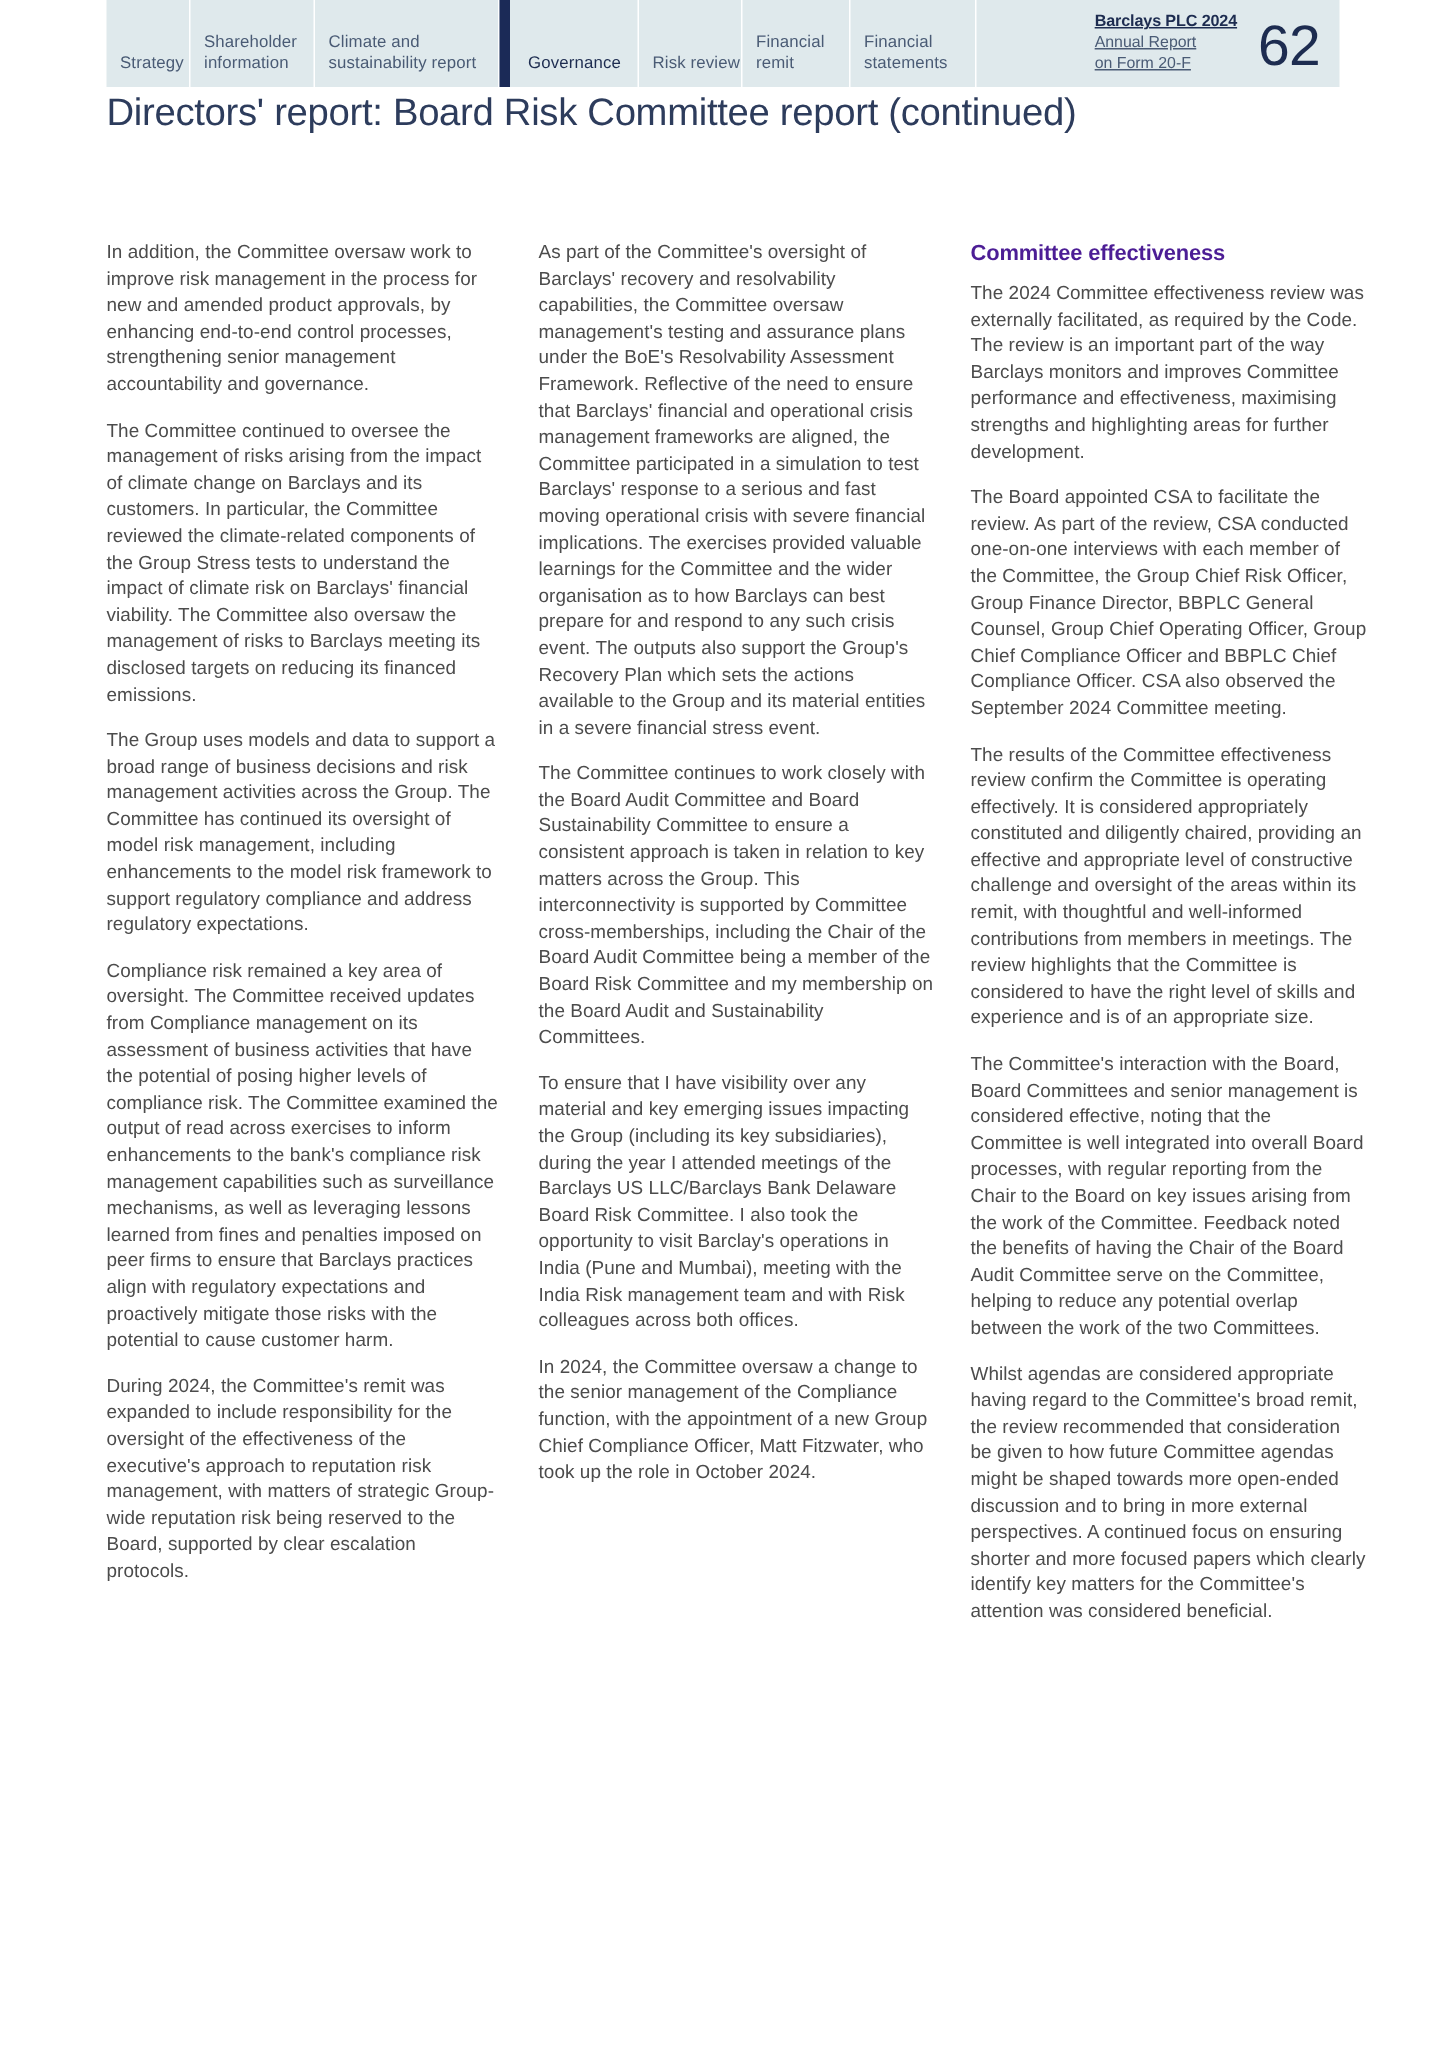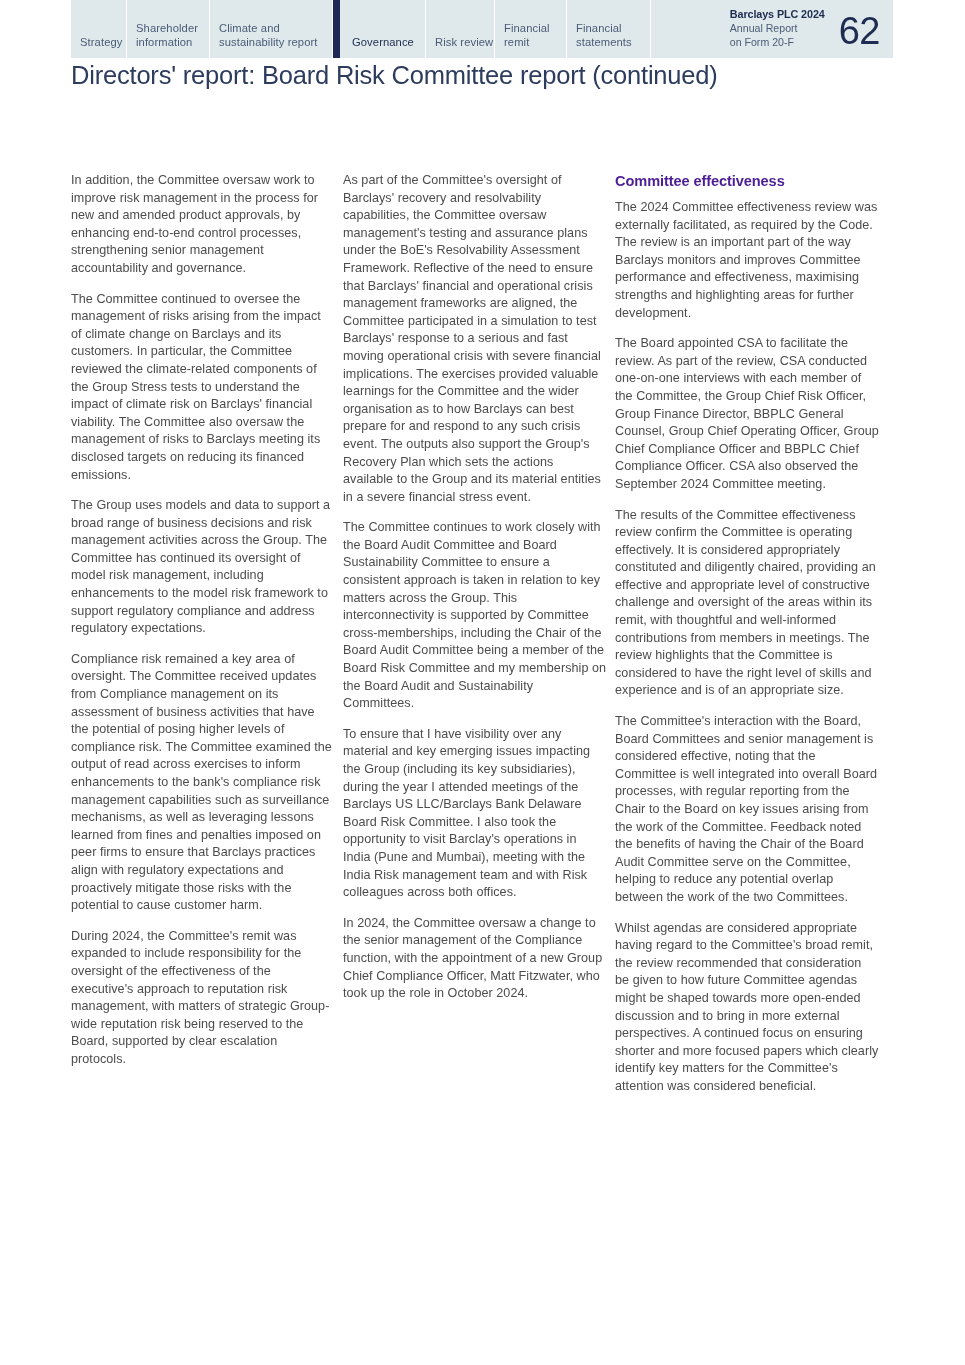--- a/index.html
+++ b/index.html
@@ -74,21 +74,21 @@
     margin-right: 14px;
     padding-bottom: 1px;
   }
   .meta-text .meta-strong {
     font-weight: bold;
     color: #1d2c50;
     display: block;
     font-size: 10.8px;
     letter-spacing: -0.1px;
   }
-  .meta-text span { display: block; }
+  .meta-text span { display: block; text-decoration: underline; }
   .page-number {
     font-size: 38px;
     line-height: 38px;
     color: #1d2c50;
     font-weight: 400;
     letter-spacing: -0.5px;
     padding-bottom: 0px;
   }
 
   
@@ -101,24 +101,24 @@
     line-height: 34px;
     color: #2d3c5c;
     font-weight: 400;
     letter-spacing: -0.2px;
   }
 
   
   .columns {
     position: absolute;
     left: 71px;
-    top: 172px;
+    top: 160px;
     width: 840px;
     display: flex;
-    gap: 8px;
+    gap: 24px;
   }
   .col {
     width: 264px;
     box-sizing: border-box;
   }
   .col p {
     margin: 0 0 13px 0;
     font-size: 12.6px;
     line-height: 17.6px;
     color: #4c4c4c;

